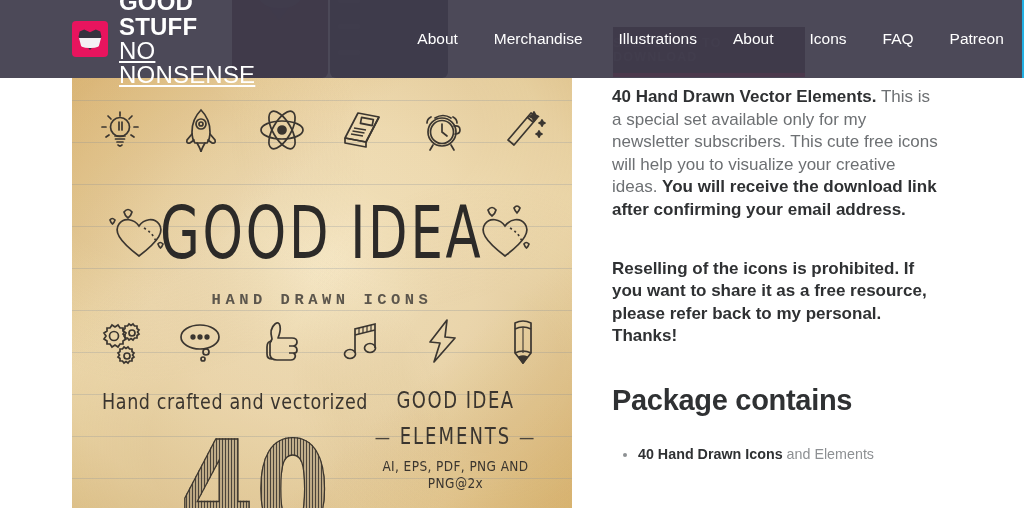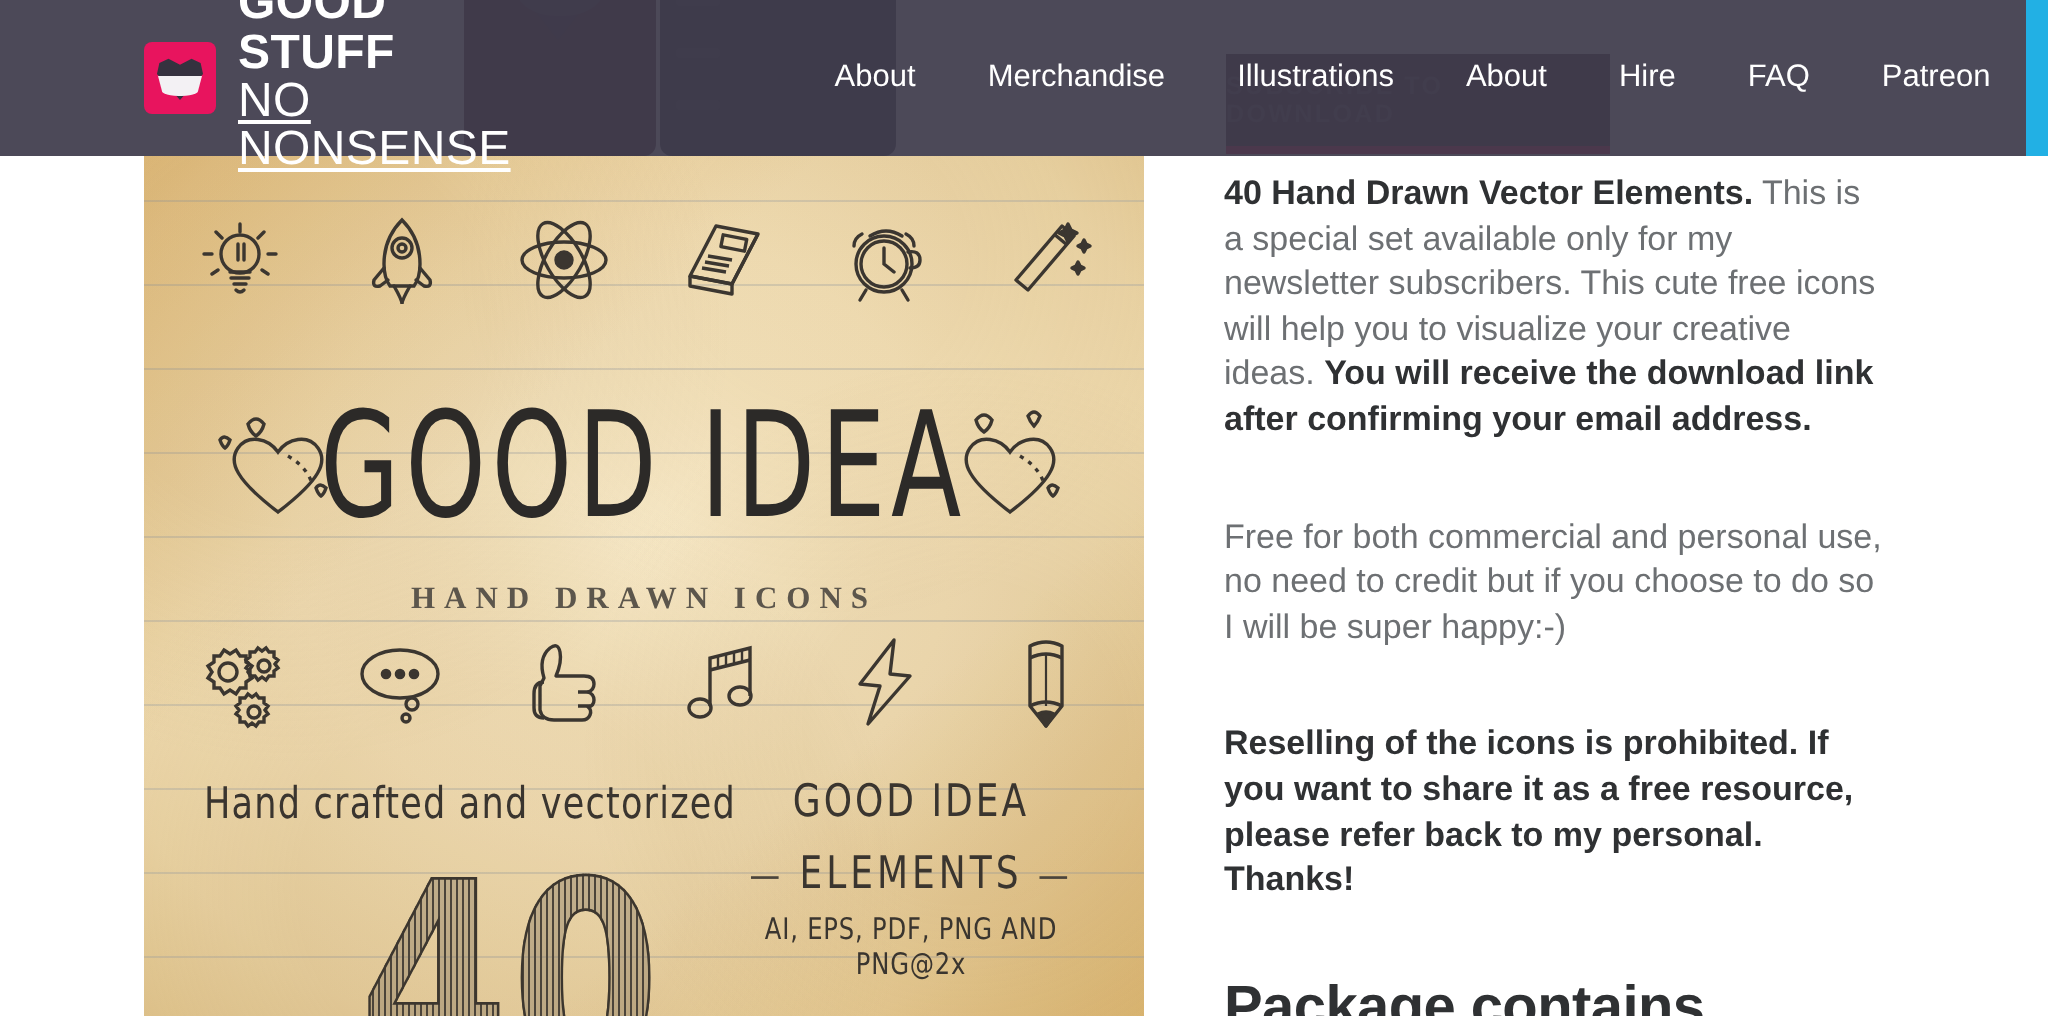--- a/index.html
+++ b/index.html
@@ -132,21 +132,21 @@
   .headline {
     position: absolute; left: 0; right: 0; top: 118px; text-align: center;
   }
   .headline .big {
     font-family: "DejaVu Sans Condensed", "Liberation Sans Narrow", "Liberation Sans", sans-serif;
     font-size: 62px; font-weight: 400; letter-spacing: 3px;
     color: #2c2a28; transform: scaleY(1.18) scaleX(0.92); display: inline-block;
   }
   .headline .small {
     margin-top: 22px;
-    font-family: Liberation Serif, serif;
+    font-family: Liberation Mono, monospace;
     font-size: 15.5px; letter-spacing: 4.5px; font-weight: 700; color: #5c564c;
   }
   .heart-deco { position: absolute; top: 126px; }
   .heart-deco.left { left: 36px; }
   .heart-deco.right { right: 36px; }
 
   .footline {
     position: absolute; left: 30px; top: 312px;
     font-family: "DejaVu Sans Condensed", "Liberation Sans Narrow", "Liberation Sans", sans-serif;
     font-size: 19.5px; letter-spacing: .6px; color: #3a352f;
@@ -228,21 +228,21 @@
         <div class="brand-line1">GOOD STUFF</div>
         <div class="brand-line2">NO NONSENSE</div>
       </div>
     </div>
 
     <div class="nav-links">
       <a class="nav-link" href="#">About</a>
       <a class="nav-link" href="#">Merchandise</a>
       <a class="nav-link" href="#">Illustrations</a>
       <a class="nav-link" href="#">About</a>
-      <a class="nav-link" href="#">Hire</a>
+      <a class="nav-link" href="#">Icons</a>
       <a class="nav-link" href="#">FAQ</a>
       <a class="nav-link" href="#">Patreon</a>
       <a class="nav-link highlight" href="#">Hire me</a>
     </div>
   </div>
 
   <div class="poster">
     <div class="rules">
       <div class="rule" style="top:22px"></div>
       <div class="rule" style="top:64px"></div>
@@ -403,21 +403,20 @@
       <div class="l3">AI, EPS, PDF, PNG AND PNG@2x</div>
     </div>
   </div>
 
   <div class="content">
 
     <p class="para">
       <b>40 Hand Drawn Vector Elements.</b><span> This is a special set available only for my newsletter subscribers. This cute free icons will help you to visualize your creative ideas. </span><b>You will receive the download link after confirming your email address.</b>
     </p>
 
-    <p class="para spaced">Free for both commercial and personal use, no need to credit but if you choose to do so I will be super happy:-)</p>
 
     <p class="para spaced bold-only">Reselling of the icons is prohibited. If you want to share it as a free resource, please refer back to my personal. Thanks!</p>
 
     <h2 class="section-title">Package contains</h2>
 
     <ul class="pkg-list">
       <li>
         <b>40 Hand Drawn Icons</b><span> and Elements</span>
       </li>
 

